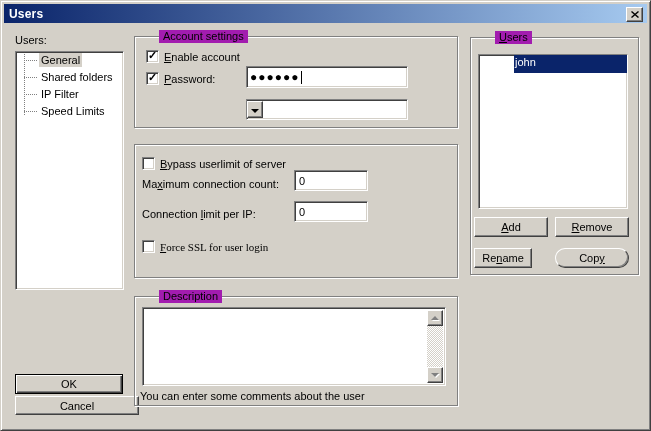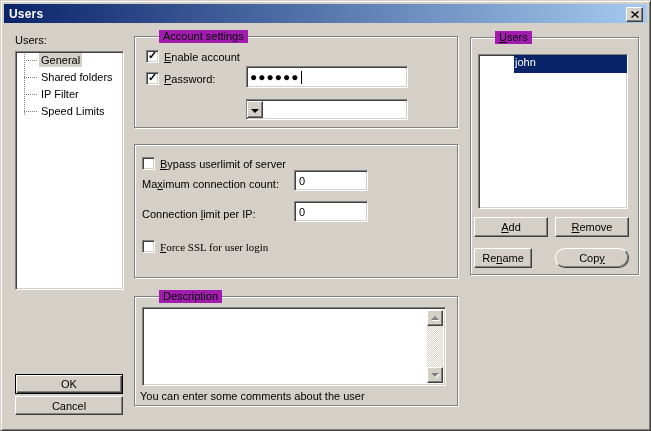--- a/index.html
+++ b/index.html
@@ -146,21 +146,21 @@
     </div>
     <div class="tree-row">
       <span class="tree-label">IP Filter</span>
     </div>
     <div class="tree-row">
       <span class="tree-label">Speed Limits</span>
     </div>
   </div>
 
   <button class="btn btn-default" style="left:14px; top:365px; width:108px; height:20px;margin-top:8px;">OK</button>
-  <button class="btn" style="left:14px; top:395px; width:108px; height:19px;">Cancel</button>
+  <button class="btn" style="left:14px; top:395px; width:124px; height:19px;">Cancel</button>
 
   <div class="group" style="left:133px; top:35px; width:324px; height:92px;">
     <span class="group-caption">Account settings</span>
   </div>
   <span class="checkbox checked" style="left:145px; top:49px;"></span>
   <span class="label" style="left:163px; top:50px;"><u>E</u>nable account</span>
   <span class="checkbox checked" style="left:145px; top:71px;"></span>
   <span class="label" style="left:163px; top:72px;"><u>P</u>assword:</span>
   <div class="field sunken" style="left:245px; top:65px; width:162px; height:22px;">
     <span class="pwd-dots">●●●●●●</span>

